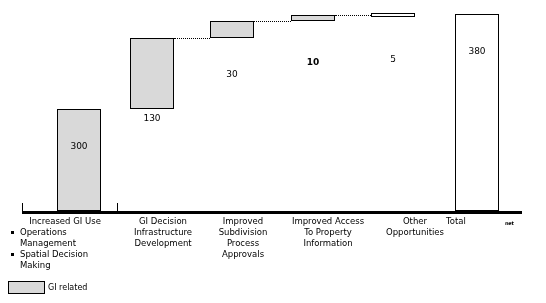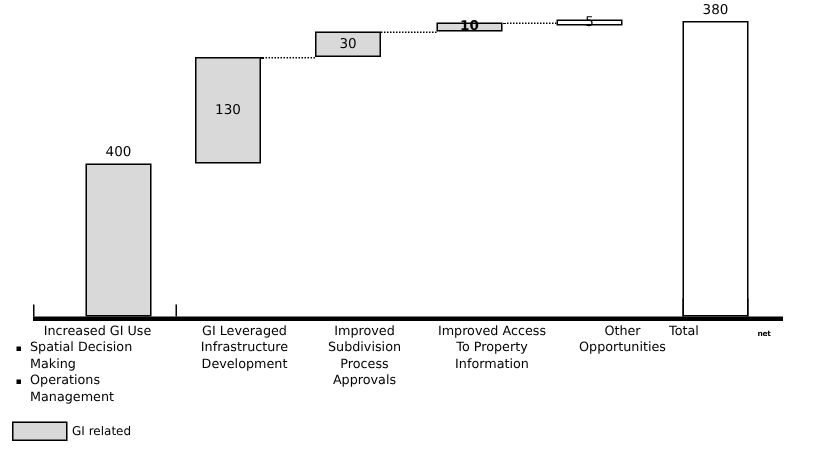--- a/index.html
+++ b/index.html
@@ -12,21 +12,21 @@
 
   
   .plot{position:absolute;left:0;top:0;width:546px;height:212px;}
 
   .bar{position:absolute;box-sizing:border-box;border:1px solid #000;}
   .bar.gi{background:#d9d9d9;}
   .bar.plain{background:#ffffff;}
 
   .bar-label{
     position:absolute;font-size:9px;color:#000;text-align:center;
-    white-space:nowrap;line-height:10px;
+    white-space:nowrap;line-height:10px;margin-top:44px;
   }
 
   .connector{position:absolute;height:0;border-top:1px dotted #000;}
 
   
   .axis-line{position:absolute;background:#000;}
   .tick{position:absolute;width:1px;background:#000;}
 
   
   .cats{position:absolute;left:0;top:216px;width:546px;height:70px;}
@@ -65,46 +65,46 @@
     <div class="connector" id="conn1" style="left: 254px; top: 21px; width: 37px;"></div>
     <div class="connector" id="conn2" style="left: 335px; top: 15px; width: 36px;"></div>
 
     <div class="bar gi" id="bar0" style="left: 57px; width: 44px; top: 109px; height: 102px; background: rgb(217, 217, 217);"></div>
     <div class="bar gi" id="bar1" style="left: 130px; width: 44px; top: 38px; height: 71px; background: rgb(217, 217, 217);"></div>
     <div class="bar gi" id="bar2" style="left: 210px; width: 44px; top: 21px; height: 17px; background: rgb(217, 217, 217);"></div>
     <div class="bar gi" id="bar3" style="left: 291px; width: 44px; top: 15px; height: 6px; background: rgb(217, 217, 217);"></div>
     <div class="bar plain" id="bar4" style="left: 371px; width: 44px; top: 13px; height: 4px; background: rgb(255, 255, 255);"></div>
     <div class="bar plain" id="bar5" style="left: 455px; width: 44px; top: 14px; height: 197px; background: rgb(255, 255, 255);"></div>
 
-    <div class="bar-label" id="lab0" style="left: 57px; width: 44px; top: 97px;">400</div>
+    <div class="bar-label" id="lab0" style="left: 57px; width: 44px; top: 97px;">300</div>
     <div class="bar-label" id="lab1" style="left: 130px; width: 44px; top: 68.5px;">130</div>
     <div class="bar-label" id="lab2" style="left: 210px; width: 44px; top: 24.5px;">30</div>
     <div class="bar-label" id="lab3" style="left: 291px; width: 44px; top: 13px; font-weight: bold;">10</div>
     <div class="bar-label" id="lab4" style="left: 371px; width: 44px; top: 10px;">5</div>
     <div class="bar-label" id="lab5" style="left: 455px; width: 44px; top: 2px;">380</div>
 
     <div class="axis-line" id="axisline" style="left: 22px; top: 211px; width: 500px; height: 3px;"></div>
     <div class="tick" id="tick0" style="left: 22px; top: 203px; height: 8px;"></div>
     <div class="tick" id="tick1" style="left: 117px; top: 203px; height: 8px;"></div>
     <div class="tick" id="tick2" style="left: 455px; top: 199px; height: 12px;"></div>
     <div class="tick" id="tick3" style="left: 498px; top: 199px; height: 12px;"></div>
   </div>
 
   <div class="cats">
 
     <div class="cat" id="cat0" style="left: 10px; width: 110px; top: 0px;">
       <span class="head">Increased GI Use</span>
       <ul class="bullets">
+        <li><span class="bsq"></span><span>Operations Management</span></li>
         <li><span class="bsq"></span><span>Spatial Decision Making</span></li>
-        <li><span class="bsq"></span><span>Operations Management</span></li>
       </ul>
     </div>
 
     <div class="cat" id="cat1" style="left: 118px; width: 90px; top: 0px;">
-      <span class="head">GI Leveraged</span>
+      <span class="head">GI Decision</span>
       <span class="head">Infrastructure</span>
       <span class="head">Development</span>
     </div>
 
     <div class="cat" id="cat2" style="left: 198px; width: 90px; top: 0px;">
       <span class="head">Improved</span>
       <span class="head">Subdivision</span>
       <span class="head">Process</span>
       <span class="head">Approvals</span>
     </div>

